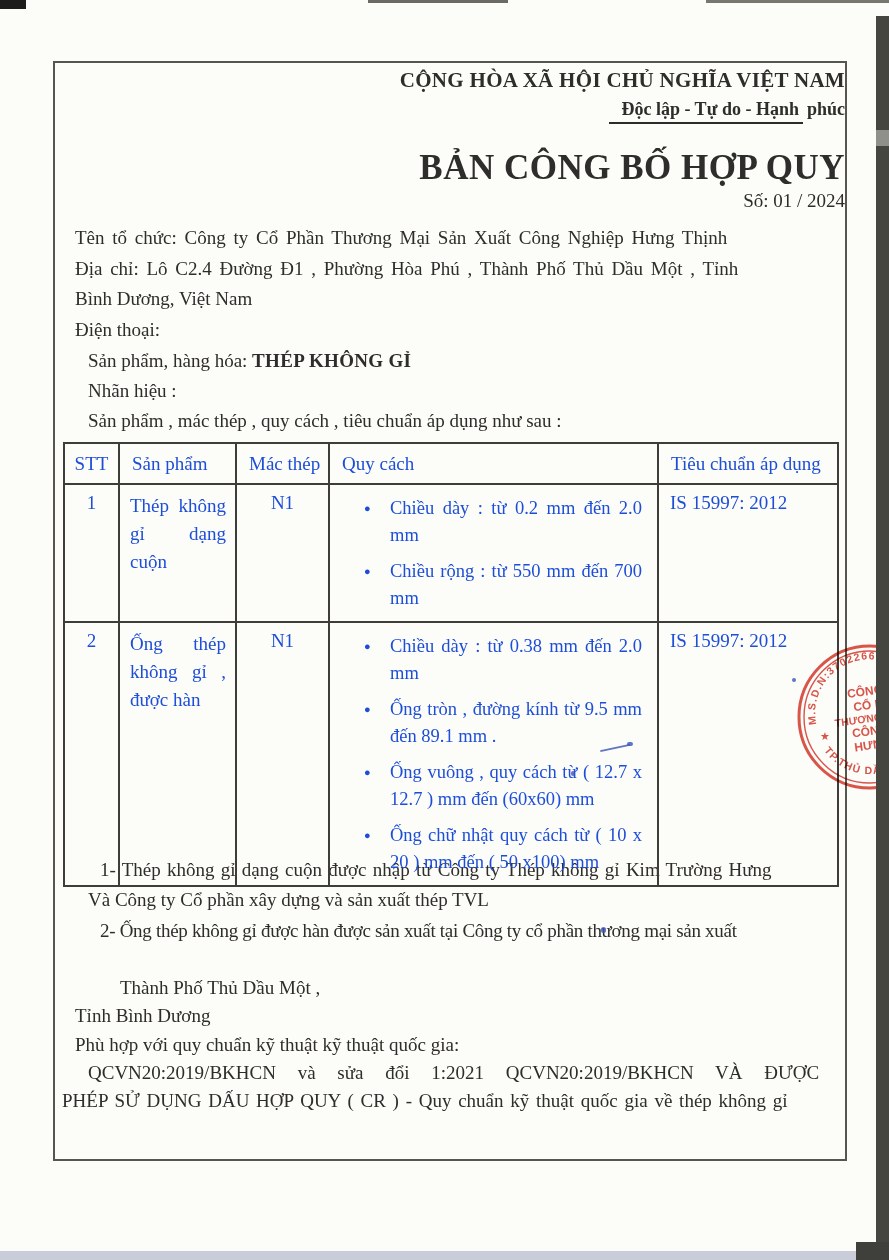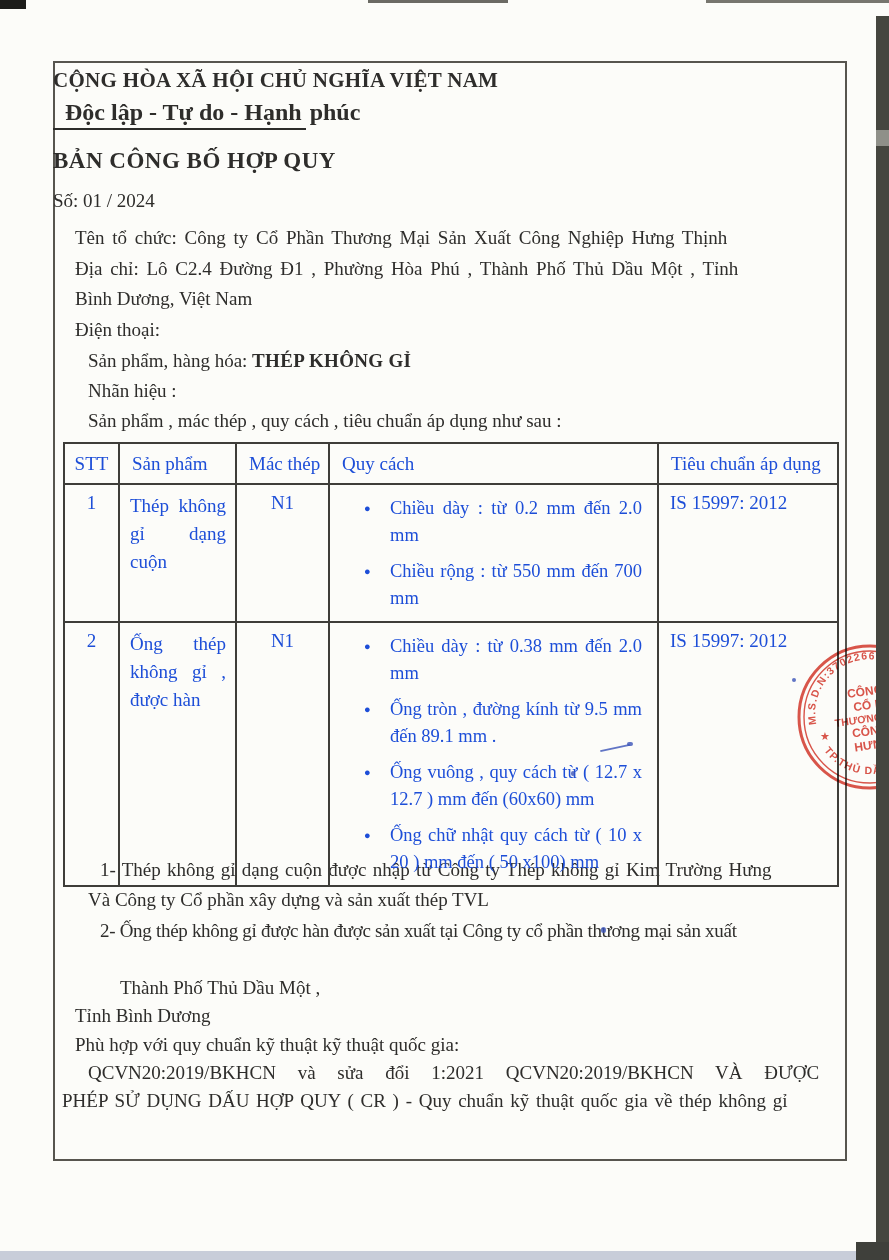--- a/index.html
+++ b/index.html
@@ -25,26 +25,26 @@
   .ink-dot2 { left:601px; top:927px; width:5px; height:6px; border-radius:3px; }
   .ink-dot3 { left:792px; top:678px; width:4px; height:4px; border-radius:2px; }
 
   
   .page-border {
     position:absolute; left:53px; top:61px; width:794px; height:1100px;
     border:2px solid #57554f; background:transparent;
   }
 
   
-  .hline { position:absolute; left:53px; width:792px; text-align:left; white-space:nowrap; }
+  .hline { position:absolute; left:53px; width:792px; text-align:right; white-space:nowrap; }
   .h-nat   { top:68px;  font-size:21px; font-weight:bold; letter-spacing:.3px; }
-  .h-motto { top:99px;  font-size:24px; font-weight:bold; }
+  .h-motto { top:99px;  font-size:18px; font-weight:bold; }
   .h-motto .und { border-bottom:2px solid #2c2c2a; padding:0 4px 3px 12px; }
   .h-motto .tail{ padding-left:4px; }
-  .h-title { top:148px; font-size:23px; font-weight:bold; letter-spacing:.5px; }
+  .h-title { top:148px; font-size:35px; font-weight:bold; letter-spacing:.5px; }
   .h-num   { top:190px; font-size:19px; }
 
   
   .line { position:absolute; font-size:19px; line-height:28px; white-space:nowrap; }
   .i-org  { left:75px; top:224px; word-spacing:3px; }
   .i-addr1{ left:75px; top:255px; word-spacing:3px; }
   .i-addr2{ left:75px; top:285px; }
   .i-phone{ left:75px; top:316px; }
   .i-prod { left:88px; top:347px; }
   .i-prod b { font-weight:bold; letter-spacing:.3px;margin-top:36px; }

